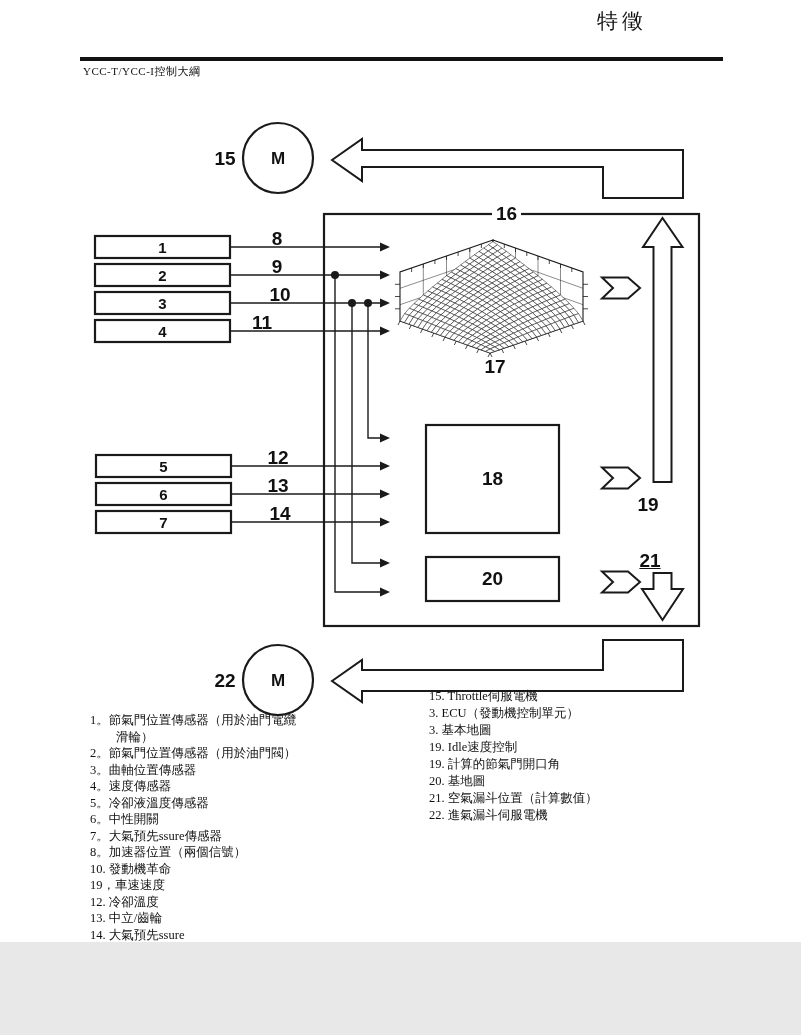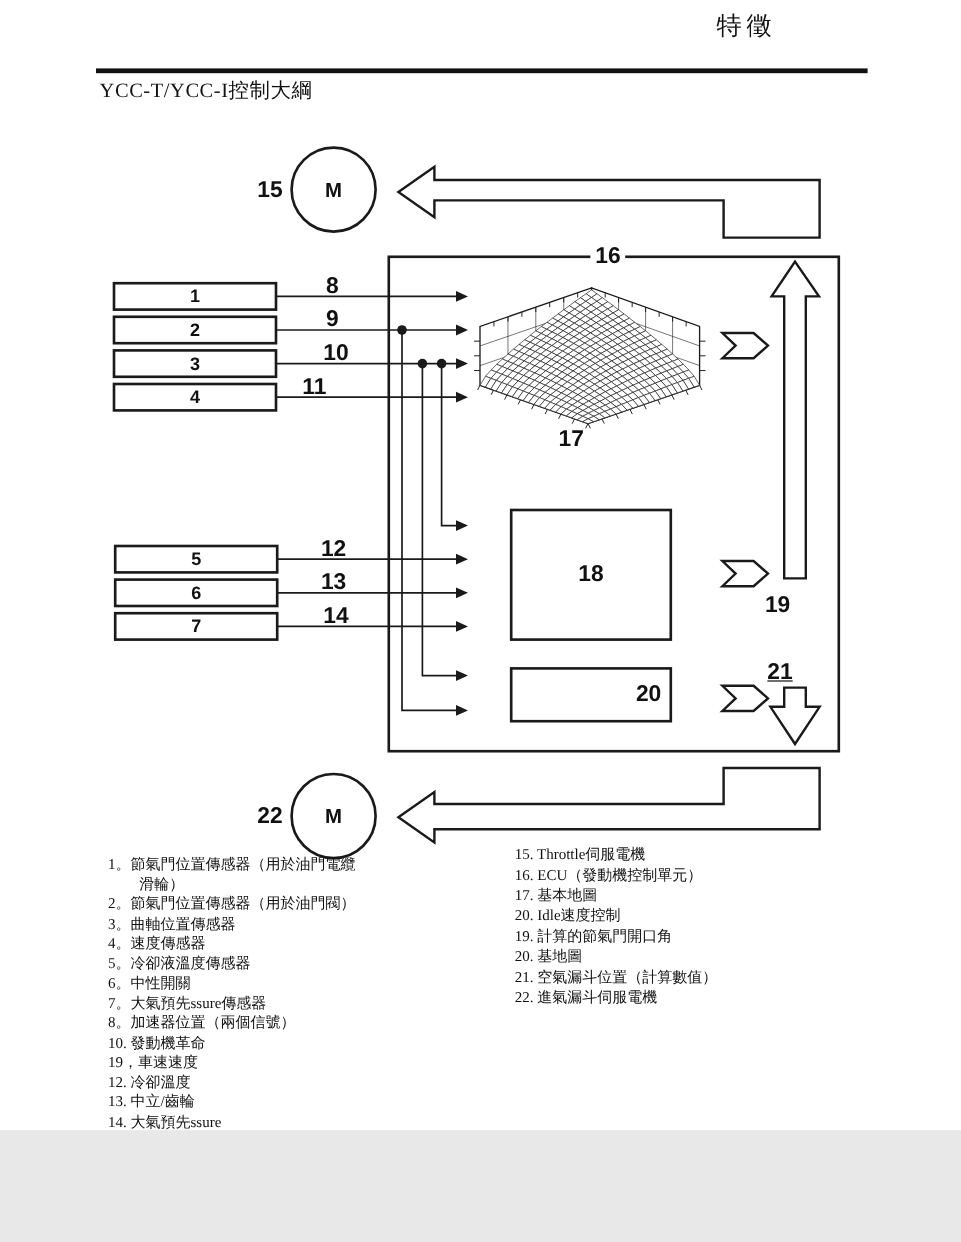--- a/index.html
+++ b/index.html
@@ -18,25 +18,25 @@
   .tick{stroke:#1a1a1a;stroke-width:0.8;}
   .cell{fill:#fff;stroke:#1a1a1a;stroke-width:0.55;}
   
   .numlbl{position:absolute;font-weight:bold;font-size:19px;text-align:center;line-height:17px;}
   .boxnum{position:absolute;display:flex;align-items:center;justify-content:center;
           font-weight:bold;font-size:15px;}
   .motor-m{position:absolute;font-weight:bold;font-size:17px;text-align:center;}
   #section-title{position:absolute;left:597px;top:7px;width:120px;font-size:21px;letter-spacing:4px;
           font-family:"Liberation Serif",serif;}
   #title-rule{position:absolute;left:80px;top:57px;width:643px;height:4px;background:#111;}
-  #page-subtitle{position:absolute;left:83px;top:64px;font-size:17px;letter-spacing:0.5px;
+  #page-subtitle{position:absolute;left:83px;top:64px;font-size:11px;letter-spacing:0.5px;
           font-family:"Liberation Serif",serif;}
   .legend-col{position:absolute;font-family:"Liberation Serif",serif;font-size:12.5px;}
   #legend-left{left:90px;top:712px;width:338px;line-height:16.5px;}
-  #legend-right{left:429px;top:704px;width:335px;line-height:17px;}
+  #legend-right{left:429px;top:688px;width:335px;line-height:17px;}
   .legend-item{padding-left:26px;text-indent:-26px;white-space:pre-line;}
   #ecu-num{background:#fff;padding:0 4px;}
   #page-number{position:absolute;left:0;top:996px;width:801px;text-align:center;
           font-weight:bold;font-size:20px;letter-spacing:1px;}
 </style>
 </head>
 <body>
 
 <div id="page">
 
@@ -575,24 +575,24 @@
   <div class="numlbl" style="left:262px;top:258px;width:30px;">9</div>
   <div class="numlbl" style="left:263px;top:286px;width:34px;">10</div>
   <div class="numlbl" style="left:245px;top:314px;width:34px;">11</div>
   <div class="numlbl" style="left:261px;top:449px;width:34px;">12</div>
   <div class="numlbl" style="left:261px;top:477px;width:34px;">13</div>
   <div class="numlbl" style="left:263px;top:505px;width:34px;">14</div>
 
   <div class="numlbl" style="left:210px;top:150px;width:30px;">15</div>
   <div class="motor-m" style="left:263px;top:149px;width:30px;">M</div>
   <div class="numlbl" id="ecu-num" style="left:492px;top:205px;">16</div>
-  <div class="numlbl" style="left:460px;top:358px;width:32px;">17</div>
+  <div class="numlbl" style="left:479px;top:358px;width:32px;">17</div>
   <div class="numlbl" style="left:426px;top:470px;width:133px;">18</div>
   <div class="numlbl" style="left:631px;top:496px;width:34px;">19</div>
-  <div class="numlbl" style="left:426px;top:570px;width:133px;margin-left:48px;">20</div>
+  <div class="numlbl" style="left:426px;top:570px;width:133px;">20</div>
   <div class="numlbl" style="left:633px;top:552px;width:34px;text-decoration:underline;">21</div>
   <div class="numlbl" style="left:210px;top:672px;width:30px;">22</div>
   <div class="motor-m" style="left:263px;top:671px;width:30px;">M</div>
 
   <div id="legend-left" class="legend-col">
     <div class="legend-item">1。節氣門位置傳感器（用於油門電纜
 滑輪）</div>
     <div class="legend-item">2。節氣門位置傳感器（用於油門閥）</div>
     <div class="legend-item">3。曲軸位置傳感器</div>
     <div class="legend-item">4。速度傳感器</div>
@@ -601,23 +601,23 @@
     <div class="legend-item">7。大氣預先ssure傳感器</div>
     <div class="legend-item">8。加速器位置（兩個信號）</div>
     <div class="legend-item">10. 發動機革命</div>
     <div class="legend-item">19，車速速度</div>
     <div class="legend-item">12. 冷卻溫度</div>
     <div class="legend-item">13. 中立/齒輪</div>
     <div class="legend-item">14. 大氣預先ssure</div>
   </div>
   <div id="legend-right" class="legend-col">
     <div class="legend-item">15. Throttle伺服電機</div>
-    <div class="legend-item">16. ECU（發動機控制單元）</div>
-    <div class="legend-item">17. 基本地圖</div>
-    <div class="legend-item">20. Idle速度控制</div>
+    <div class="legend-item">3. ECU（發動機控制單元）</div>
+    <div class="legend-item">3. 基本地圖</div>
+    <div class="legend-item">19. Idle速度控制</div>
     <div class="legend-item">19. 計算的節氣門開口角</div>
     <div class="legend-item">20. 基地圖</div>
     <div class="legend-item">21. 空氣漏斗位置（計算數值）</div>
     <div class="legend-item">22. 進氣漏斗伺服電機</div>
   </div>
 
   <div id="page-number">1-7</div>
 </div>
 
 </body></html>

